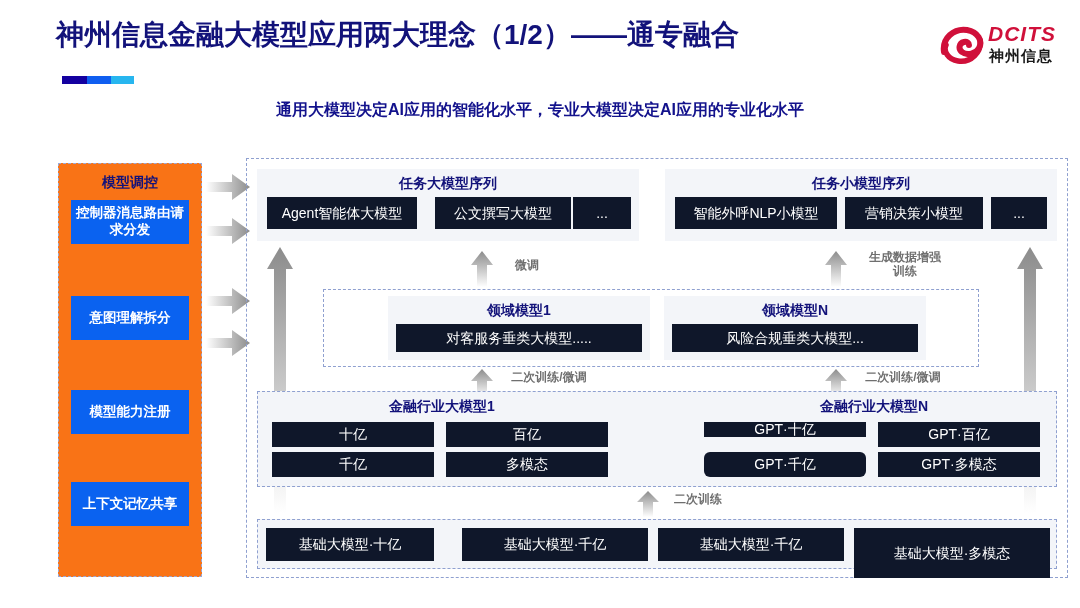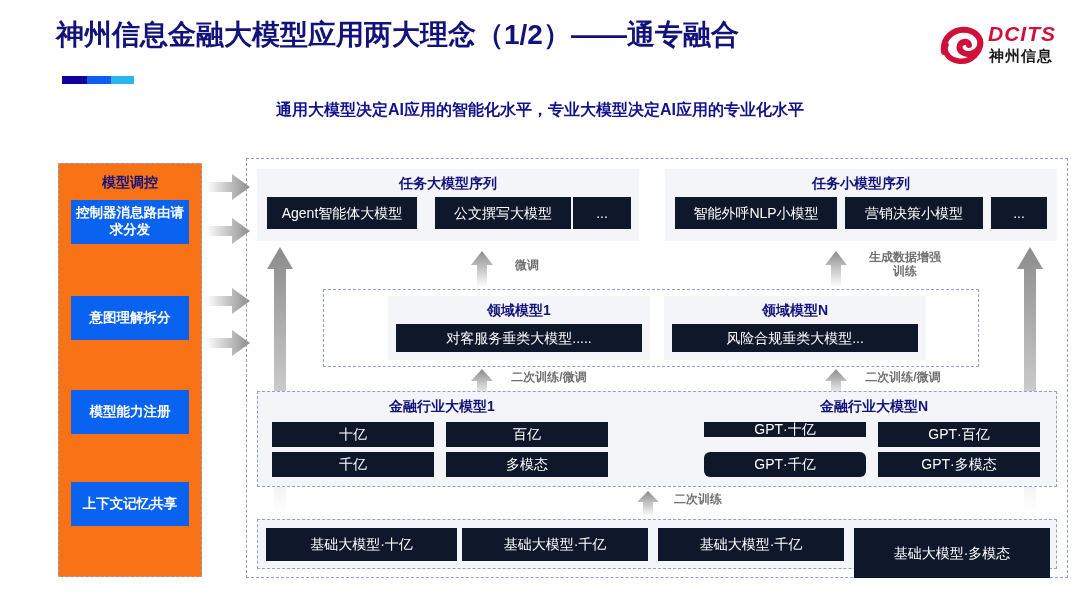--- a/index.html
+++ b/index.html
@@ -263,20 +263,20 @@
         <div class="bluebox" style="left:180px;top:60px;width:162px;height:25px;">GPT·多模态</div>
       </div>
     </div>
 
     <svg class="uarrow" style="left:390px;top:332px;width:22px;height:26px;" viewBox="0 0 22 26" preserveAspectRatio="none">
       <path d="M11 0 L22 11 H16 V26 H6 V11 H0 Z" fill="url(#ug)"></path>
     </svg>
     <div class="alabel" style="left:416px;top:334px;width:70px;">二次训练</div>
 
     <div class="base-wrap">
-      <div class="bluebox" style="left:8px;top:8px;width:191px;height:33px;">基础大模型·十亿</div>
+      <div class="bluebox" style="left:8px;top:8px;width:168px;height:33px;">基础大模型·十亿</div>
       <div class="bluebox" style="left:204px;top:8px;width:186px;height:33px;">基础大模型·千亿</div>
       <div class="bluebox" style="left:400px;top:8px;width:186px;height:33px;">基础大模型·千亿</div>
       <div class="bluebox" style="left:596px;top:8px;width:196px;height:50px;">基础大模型·多模态</div>
     </div>
 
   </div>
 </div>
 
 </body></html>

